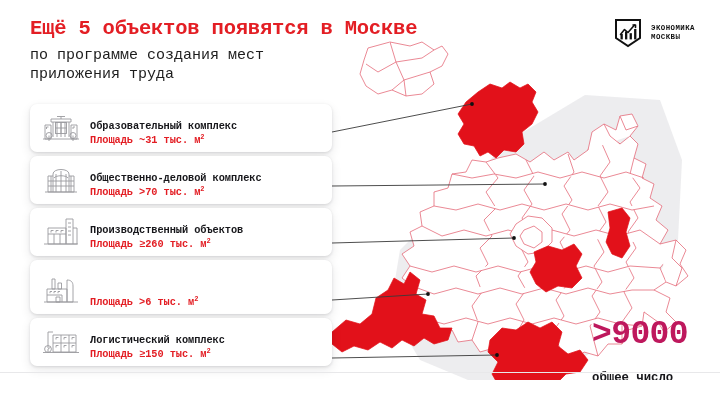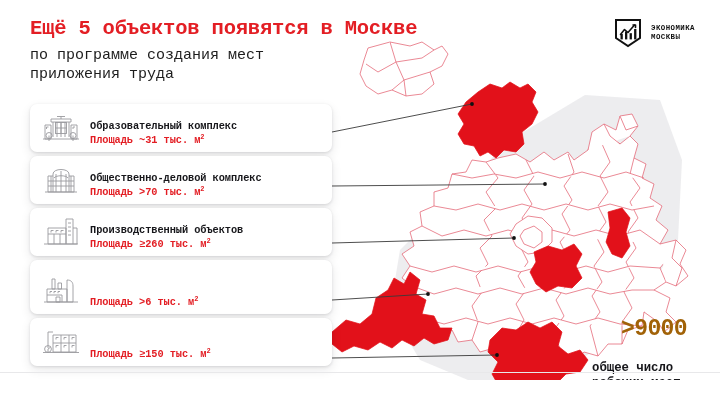--- a/index.html
+++ b/index.html
@@ -134,26 +134,25 @@
 
   
   #stat {
     position: absolute;
     left: 592px;
     top: 318px;
     width: 124px;
     text-align: left;
   }
   #stat .stat-number {
-    color: #a16207;
-    font-size: 23px;
+    color: #be185d;
+    font-size: 33px;
     font-weight: bold;
     line-height: 1;
     letter-spacing: -0.6px;
-    text-align: center;
   }
   #stat .stat-caption {
     color: #16161a;
     font-size: 12.3px;
     font-weight: bold;
     line-height: 1.24;
     margin-top: 20px;
   }
 
   
@@ -416,20 +415,21 @@
           <path d="M24,21.5 H26.5 M24,21.5 V23.5"></path>
           <path d="M32,21.5 H34.5 M32,21.5 V23.5"></path>
           <path d="M8,8 V24"></path>
           <path d="M8,8 H13"></path>
           <circle cx="8" cy="25" r="3.4"></circle>
           <path d="M8,25 L10.6,23.2 M8,25 V28.4"></path>
           <path d="M3,28.5 H39"></path>
         </svg>
       </span>
       <span class="card-text">
+        <span class="card-title">Логистический комплекс</span>
         <span class="card-area"><span>Площадь ≥150 тыс. м</span><sup>2</sup></span>
       </span>
     </div>
   </div>
 
   <div id="stat">
     <div class="stat-number">&gt;9000</div>
     <div class="stat-caption">общее число рабочих мест</div>
   </div>
 

